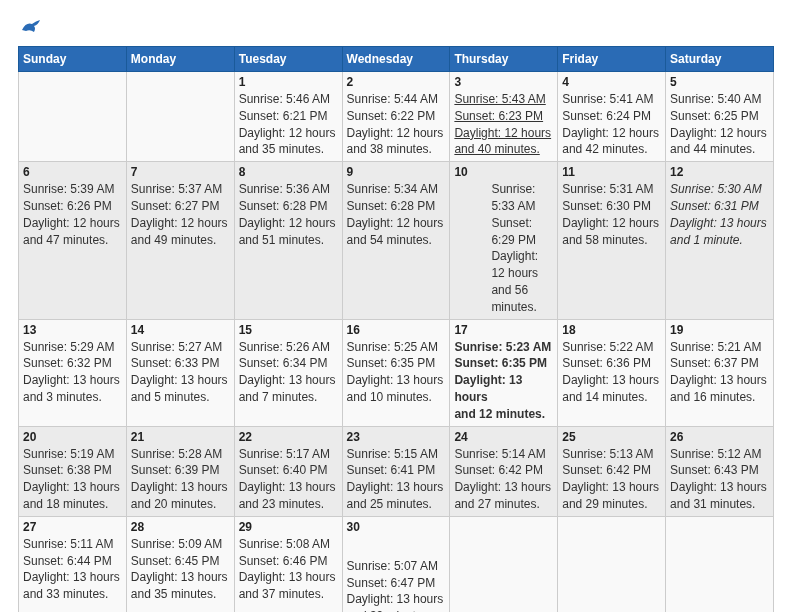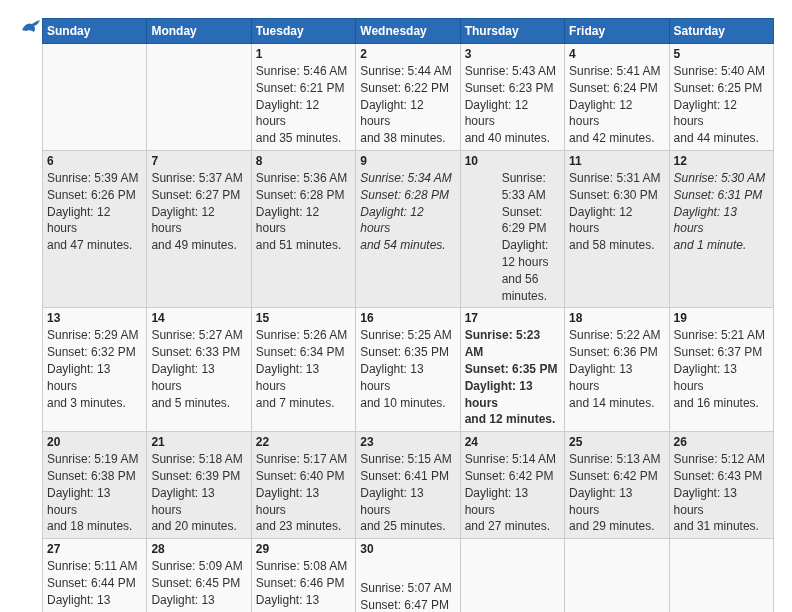--- a/index.html
+++ b/index.html
@@ -8,21 +8,21 @@
       height: 612px;
       font-family: Arial, sans-serif;
       background: #fff;
       overflow: hidden;
     }
     .page {
       width: 792px;
       height: 612px;
       padding: 18px 18px 12px 18px;
       display: flex;
-      flex-direction: row;
+      flex-direction: column;
     }
     .header {
       display: flex;
       justify-content: space-between;
       align-items: flex-start;
       margin-bottom: 10px;
     }
     .logo {
       display: flex;
       flex-direction: column;
@@ -149,21 +149,21 @@
           </td>
           <td>
             <span class="day-num">2</span>
             <div class="day-info" style="white-space: pre-line;">Sunrise: 5:44 AM
 Sunset: 6:22 PM
 Daylight: 12 hours
 and 38 minutes.</div>
           </td>
           <td>
             <span class="day-num">3</span>
-            <div class="day-info" style="white-space: pre-line;">Sunrise: 5:43 AM
+            <div class="day-info" style="white-space: pre-line; text-decoration: underline;">Sunrise: 5:43 AM
 Sunset: 6:23 PM
 Daylight: 12 hours
 and 40 minutes.</div>
           </td>
           <td>
             <span class="day-num">4</span>
             <div class="day-info" style="white-space: pre-line;">Sunrise: 5:41 AM
 Sunset: 6:24 PM
 Daylight: 12 hours
 and 42 minutes.</div>
@@ -193,21 +193,21 @@
           </td>
           <td>
             <span class="day-num">8</span>
             <div class="day-info" style="white-space: pre-line;">Sunrise: 5:36 AM
 Sunset: 6:28 PM
 Daylight: 12 hours
 and 51 minutes.</div>
           </td>
           <td>
             <span class="day-num">9</span>
-            <div class="day-info" style="white-space: pre-line; font-style: italic;">Sunrise: 5:34 AM
+            <div class="day-info" style="white-space: pre-line;">Sunrise: 5:34 AM
 Sunset: 6:28 PM
 Daylight: 12 hours
 and 54 minutes.</div>
           </td>
           <td>
             <span class="day-num">10</span>
             <div class="day-info" style="white-space: pre-line; margin-left: 37px;">Sunrise: 5:33 AM
 Sunset: 6:29 PM
 Daylight: 12 hours
 and 56 minutes.</div>
@@ -281,21 +281,21 @@
         <tr>
           <td>
             <span class="day-num">20</span>
             <div class="day-info" style="white-space: pre-line;">Sunrise: 5:19 AM
 Sunset: 6:38 PM
 Daylight: 13 hours
 and 18 minutes.</div>
           </td>
           <td>
             <span class="day-num">21</span>
-            <div class="day-info" style="white-space: pre-line;">Sunrise: 5:18 AM
+            <div class="day-info" style="white-space: pre-line;">Sunrise: 5:28 AM
 Sunset: 6:39 PM
 Daylight: 13 hours
 and 20 minutes.</div>
           </td>
           <td>
             <span class="day-num">22</span>
             <div class="day-info" style="white-space: pre-line;">Sunrise: 5:17 AM
 Sunset: 6:40 PM
 Daylight: 13 hours
 and 23 minutes.</div>

